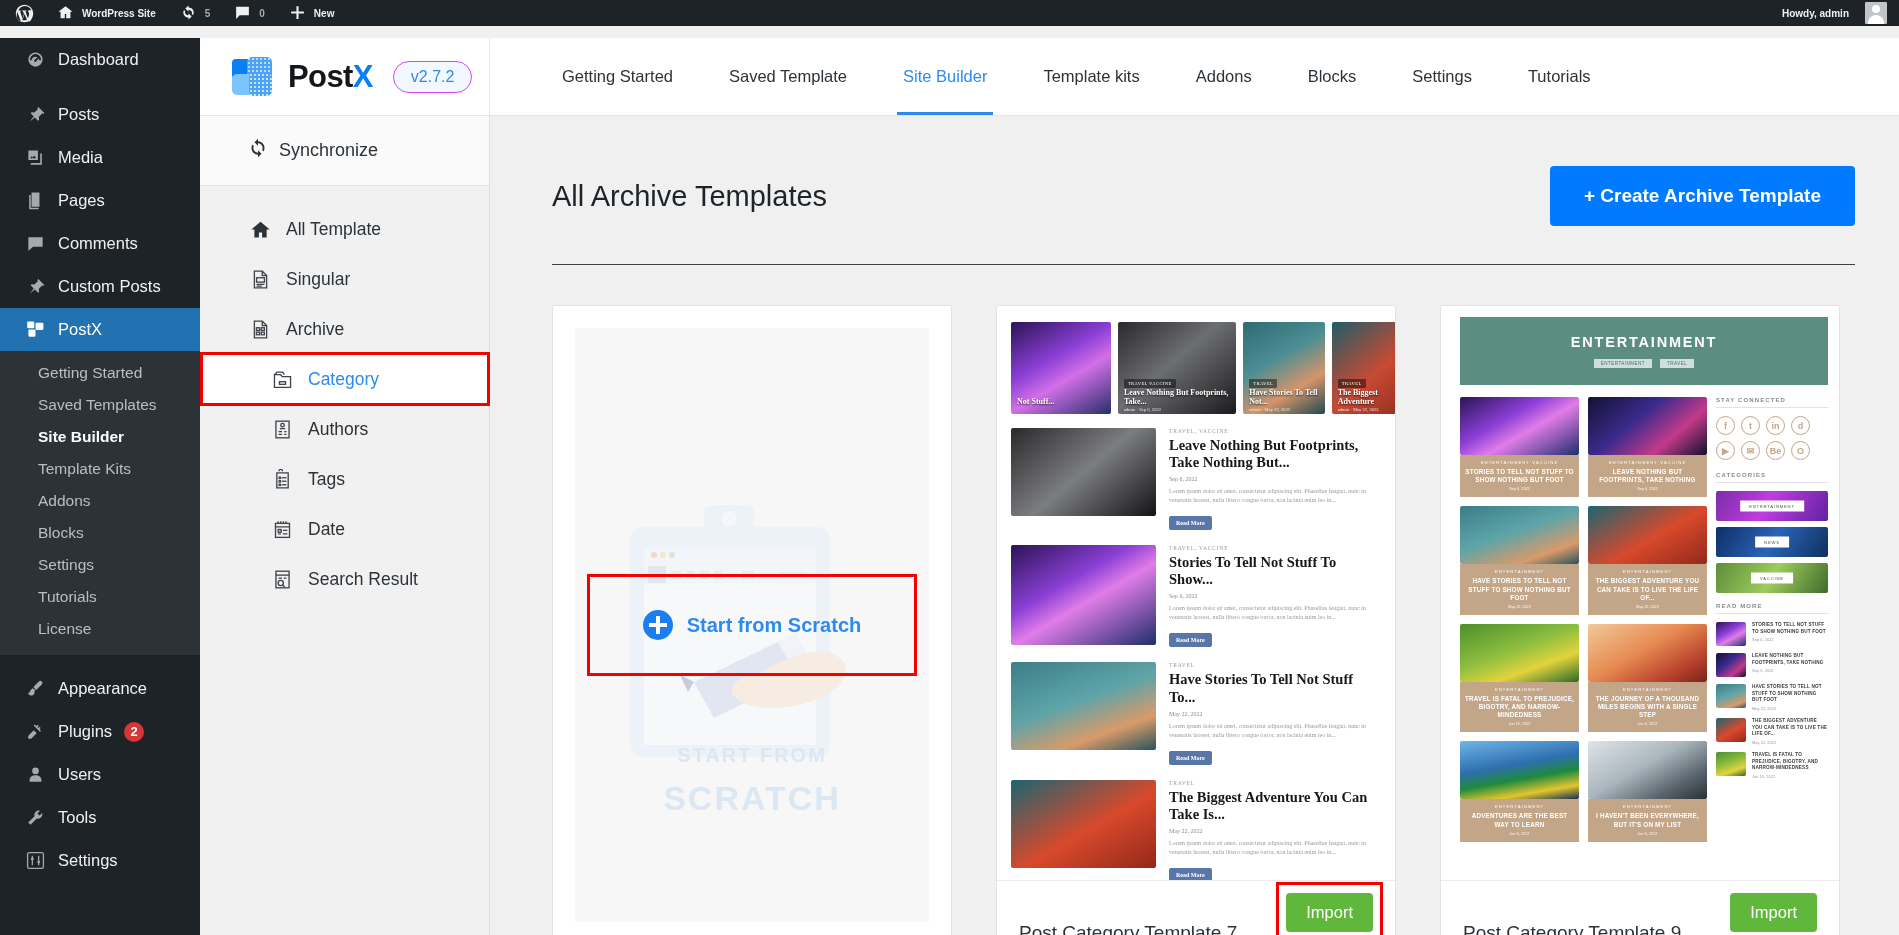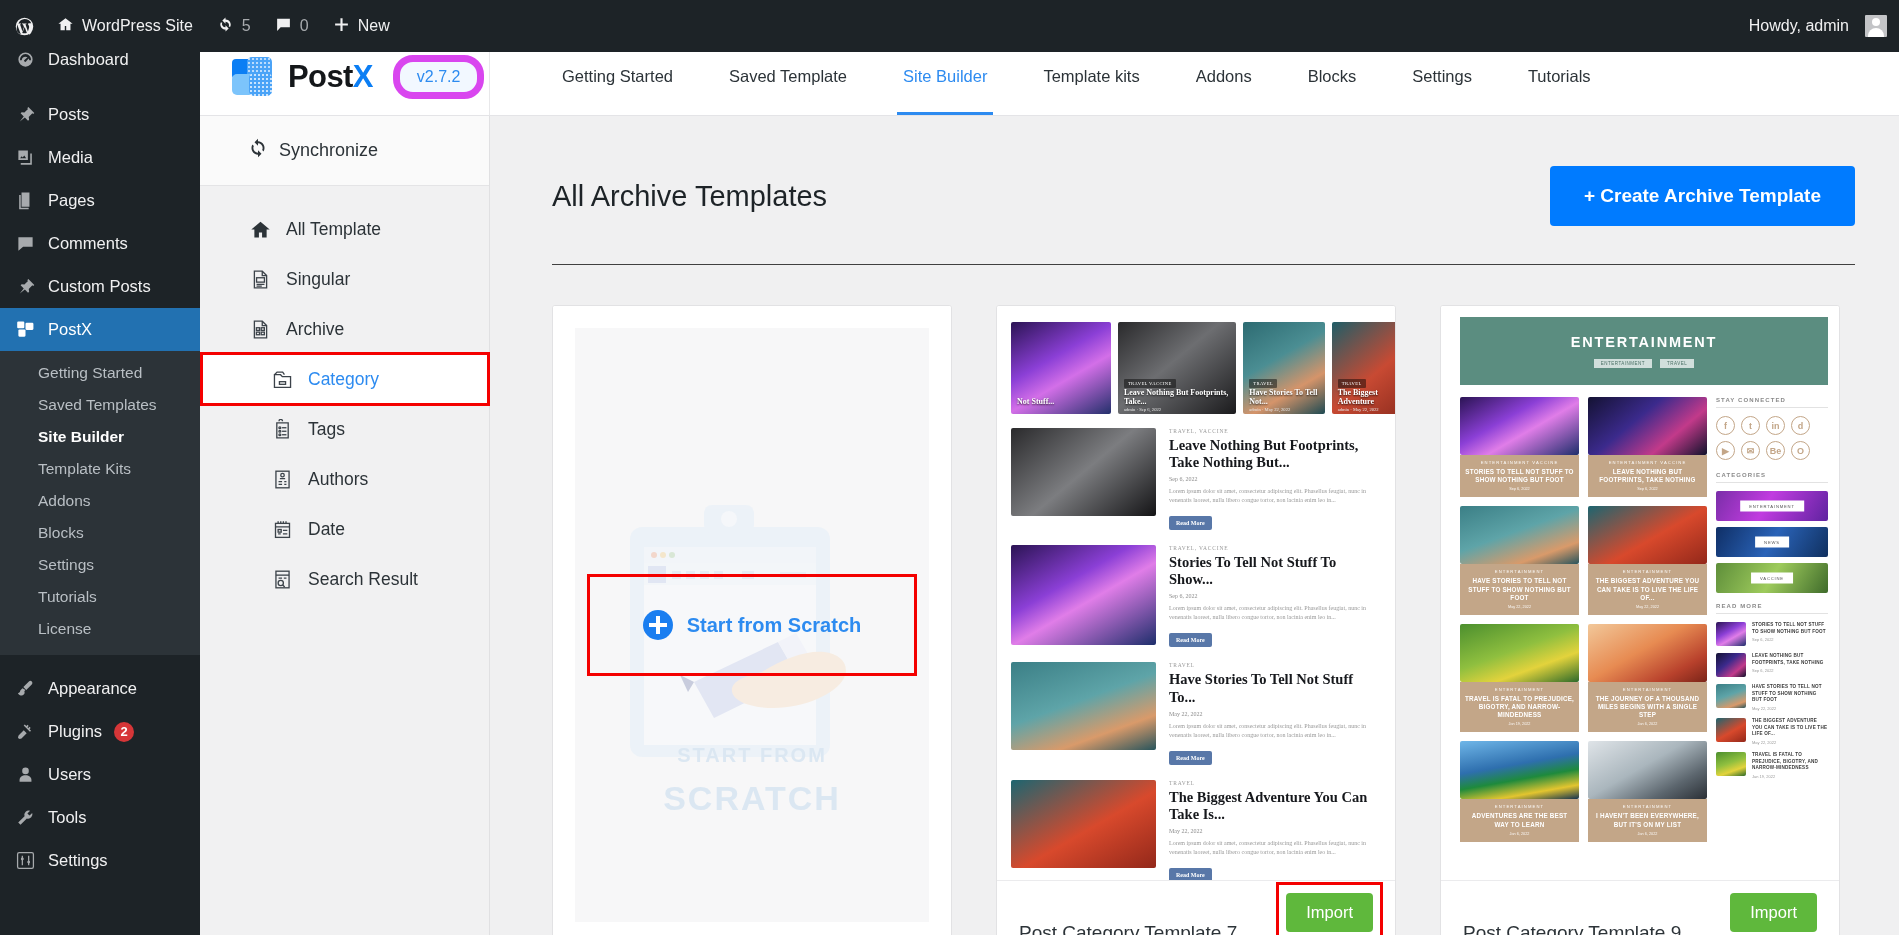--- a/index.html
+++ b/index.html
@@ -5,24 +5,25 @@
   * { box-sizing: border-box; margin: 0; padding: 0; }
   html, body {
     width: 1899px; height: 935px;
     font-family: "Liberation Sans", sans-serif;
     background: #f0f0f1;
     overflow: hidden;
   }
 
   
   .adminbar {
-    position: absolute; top: 0; left: 0; right: 0; height: 52px;
+    position: absolute; top: 0; left: 0; right: 0; height: 26px;
     background: #1d2327; color: #f0f0f1;
     display: flex; align-items: center; z-index: 50;
-    font-size: 16px;
+    font-size: 10px;
+    font-weight: bold;
   }
   .ab-item {
     display: flex; align-items: center; gap: 8px;
     padding: 0 12px; height: 38px; color: #f0f0f1; white-space: nowrap;
   }
   .ab-wp-logo { padding-left: 14px; padding-right: 10px; }
   .ab-spacer { flex: 1; }
   .ab-count { color: #a7aaad; }
   .ab-avatar {
     width: 22px; height: 22px; background: #c3c4c7;
@@ -40,21 +41,21 @@
   .ab-howdy { padding-right: 8px; }
 
   
   .wpsidebar {
     position: absolute; top: 38px; left: 0; width: 200px; bottom: 0;
     background: #1d2327; color: #f0f0f1; z-index: 40;
     font-size: 16.5px;
   }
   .wp-menu-item {
     display: flex; align-items: center; gap: 12px;
-    height: 43px; padding: 0 14px; color: #f0f0f1;
+    height: 43px; padding: 0 24px; color: #f0f0f1;
   }
   .wp-menu-item .ico { width: 22px; text-align: center; flex: 0 0 22px; color: #a7aaad; display:flex; align-items:center; justify-content:center;}
   .wp-menu-item.current { background: #2271b1; color: #fff; }
   .wp-menu-item.current .ico { color: #fff; }
   .wp-menu-gap { height: 12px; }
   .wp-submenu { background: #2c3338; padding: 6px 0 10px 0; }
   .wp-submenu-item {
     display: block; padding: 7px 14px 7px 38px;
     color: #b9bfc4; font-size: 15.5px;
   }
@@ -83,21 +84,21 @@
   .logo-mark { position: relative; width: 42px; height: 40px; flex:0 0 42px;}
   .lm1 { position:absolute; left:0; top:2px; width:21px; height:20px; background:#0b7ef4; border-radius:4px; }
   .lm2 { position:absolute; left:15px; top:0px; width:25px; height:26px; background:#4aa3f7; border-radius:5px;
          background-image: radial-gradient(#bcdcfd 1.1px, transparent 1.1px); background-size: 4px 4px; }
   .lm3 { position:absolute; left:0px; top:17px; width:22px; height:21px; background:#7cc4fb; border-radius:5px; }
   .lm4 { position:absolute; left:17px; top:16px; width:23px; height:23px; background:#4aa3f7; border-radius:5px;
          background-image: radial-gradient(#c9e4fe 1.1px, transparent 1.1px); background-size: 4px 4px; }
   .brandtext { font-size: 31px; font-weight: 800; letter-spacing: -0.6px; color: #14171a; }
   .brandtext .x { color: #0b7ef4; }
   .verbadge {
-    border: 7px solid #d946ef; background: #f2f8ff; color: #2d8bf0;
+    border: 1px solid #d946ef; background: #f2f8ff; color: #2d8bf0;
     border-radius: 20px; padding: 6px 17px; font-size: 16px; margin-left: 6px;
   }
   .topnav { display: flex; align-items: center; height: 100%; padding-left: 44px; gap: 0; }
   .topnav a {
     color: #2c3338; font-size: 16.5px; text-decoration: none;
     padding: 0 28px; height: 100%; display: flex; align-items: center;
     position: relative;
   }
   .topnav a.active { color: #2d8bf0; }
   .topnav a.active::after {
@@ -540,42 +541,42 @@
                 <path d="M2.8 6.5l3-3h6.4l2 3"></path>
                 <rect x="8.5" y="14.5" width="7" height="3"></rect>
               </svg>
           </span>
           <span>Category</span>
         </div>
 
         <div class="pxitem sub">
           <span class="pxicon">
             <svg width="21" height="21" viewBox="0 0 24 24" fill="none" stroke="#3c434a" stroke-width="1.5">
+                <rect x="4.5" y="2.5" width="15" height="19"></rect>
+                <circle cx="12" cy="7" r="2"></circle>
+                <path d="M9 11h6M7.5 14.5h4M7.5 17.5h4M14 14.5h2.5M14 17.5h2.5"></path>
+              </svg>
+          </span>
+          <span>Authors</span>
+        </div>
+
+        <div class="pxitem sub">
+          <span class="pxicon">
+            <svg width="21" height="21" viewBox="0 0 24 24" fill="none" stroke="#3c434a" stroke-width="1.5">
                 <path d="M5.5 4.5h13v17h-13z"></path>
                 <path d="M8 2.5a2 2 0 0 1 4 0"></path>
                 <circle cx="9" cy="10" r="1.1"></circle>
                 <path d="M11.5 10h5"></path>
                 <circle cx="9" cy="14" r="1.1"></circle>
                 <path d="M11.5 14h5"></path>
                 <circle cx="9" cy="18" r="1.1"></circle>
                 <path d="M11.5 18h5"></path>
               </svg>
           </span>
           <span>Tags</span>
-        </div>
-
-        <div class="pxitem sub">
-          <span class="pxicon">
-            <svg width="21" height="21" viewBox="0 0 24 24" fill="none" stroke="#3c434a" stroke-width="1.5">
-                <rect x="4.5" y="2.5" width="15" height="19"></rect>
-                <circle cx="12" cy="7" r="2"></circle>
-                <path d="M9 11h6M7.5 14.5h4M7.5 17.5h4M14 14.5h2.5M14 17.5h2.5"></path>
-              </svg>
-          </span>
-          <span>Authors</span>
         </div>
 
         <div class="pxitem sub">
           <span class="pxicon">
             <svg width="21" height="21" viewBox="0 0 24 24" fill="none" stroke="#3c434a" stroke-width="1.5">
                 <rect x="4" y="5" width="16" height="16"></rect>
                 <path d="M4 9h16M7 2.5v3M10 2.5v3M13 2.5v3M16 2.5v3"></path>
                 <rect x="7" y="12" width="3.5" height="3"></rect>
                 <path d="M12.5 13h5M12.5 17h5M7 17h3"></path>
               </svg>

